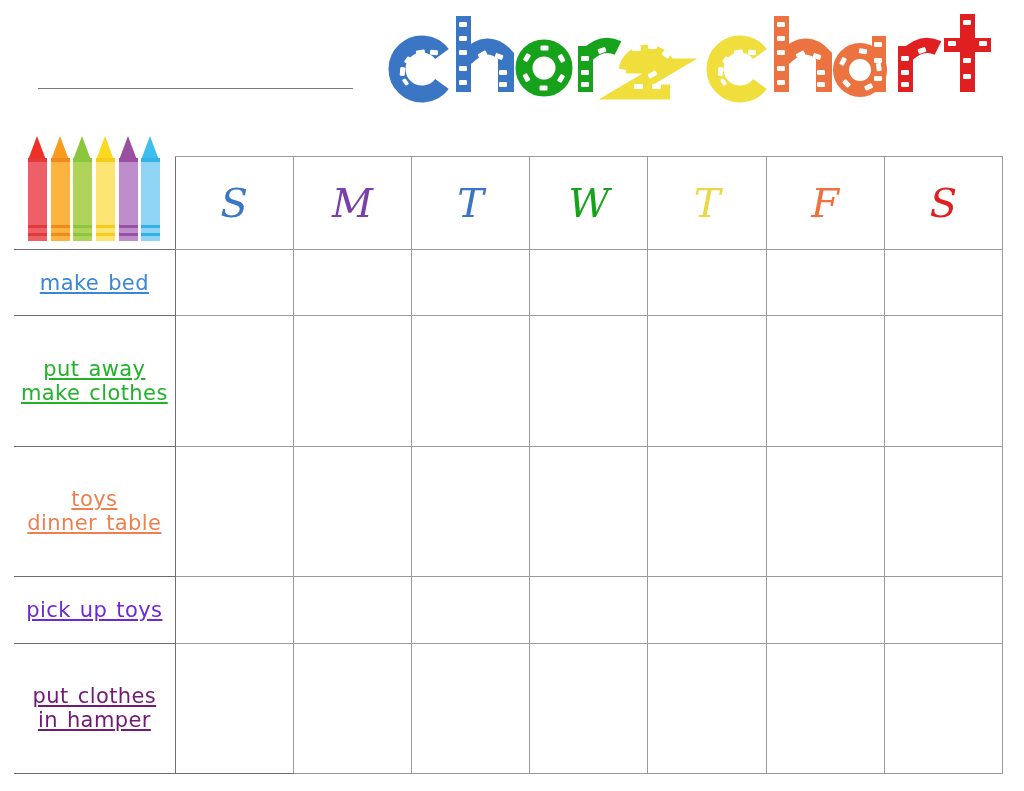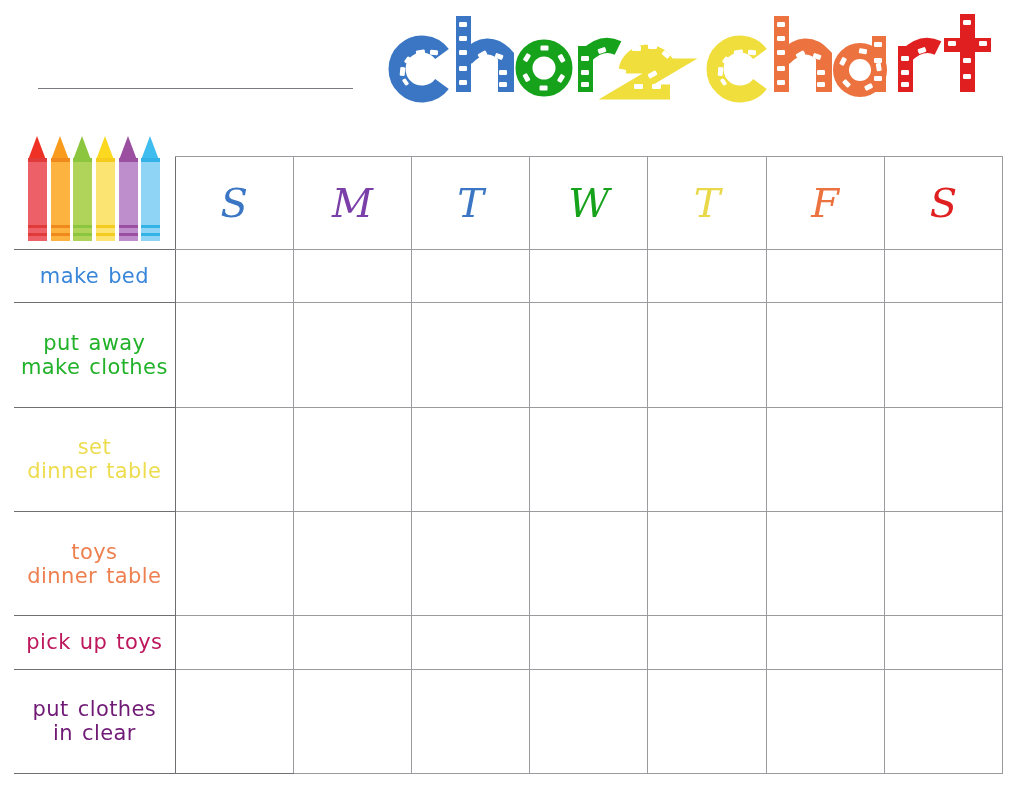--- a/index.html
+++ b/index.html
@@ -147,21 +147,21 @@
 
   
   .chore-label {
     font-family: "DejaVu Sans", sans-serif;
     font-size: 21px;
     line-height: 1.15;
     letter-spacing: 0.4px;
     padding: 0 6px;
     word-spacing: 2px;
   }
-  .chore-label .ln { display: block; }
+  .chore-label .ln { display: block; text-decoration: underline; }
 
   
   tr.head td { height: 92px; }
 </style>
 </head>
 <body>
 
 <div id="page">
 
   <div class="name-line"></div>
@@ -369,67 +369,52 @@
             <td class="daycell first"><span></span></td>
             <td class="daycell"><span></span></td>
             <td class="daycell"><span></span></td>
             <td class="daycell"><span></span></td>
             <td class="daycell"><span></span></td>
             <td class="daycell"><span></span></td>
             <td class="daycell"><span></span></td>
           </tr>
           <tr>
             <td class="labelcell">
-              <div class="chore-label" style="color: rgb(236, 220, 78);">
-                <span class="ln">set</span>
-                <span class="ln">dinner table</span>
-              </div>
-            </td>
-            <td class="daycell first"><span></span></td>
-            <td class="daycell"><span></span></td>
-            <td class="daycell"><span></span></td>
-            <td class="daycell"><span></span></td>
-            <td class="daycell"><span></span></td>
-            <td class="daycell"><span></span></td>
-            <td class="daycell"><span></span></td>
-          </tr>
-          <tr>
-            <td class="labelcell">
               <div class="chore-label" style="color: rgb(238, 128, 80);">
                 <span class="ln">toys</span>
                 <span class="ln">dinner table</span>
               </div>
             </td>
             <td class="daycell first"><span></span></td>
             <td class="daycell"><span></span></td>
             <td class="daycell"><span></span></td>
             <td class="daycell"><span></span></td>
             <td class="daycell"><span></span></td>
             <td class="daycell"><span></span></td>
             <td class="daycell"><span></span></td>
           </tr>
           <tr>
             <td class="labelcell">
-              <div class="chore-label" style="color: #be185d;">
+              <div class="chore-label" style="color: #6d28d9;">
                 <span class="ln">pick up toys</span>
               </div>
             </td>
             <td class="daycell first"><span></span></td>
             <td class="daycell"><span></span></td>
             <td class="daycell"><span></span></td>
             <td class="daycell"><span></span></td>
             <td class="daycell"><span></span></td>
             <td class="daycell"><span></span></td>
             <td class="daycell"><span></span></td>
           </tr>
           <tr class="last">
             <td class="labelcell">
               <div class="chore-label" style="color: #701a75;">
                 <span class="ln">put clothes</span>
-                <span class="ln">in clear</span>
+                <span class="ln">in hamper</span>
               </div>
             </td>
             <td class="daycell first"><span></span></td>
             <td class="daycell"><span></span></td>
             <td class="daycell"><span></span></td>
             <td class="daycell"><span></span></td>
             <td class="daycell"><span></span></td>
             <td class="daycell"><span></span></td>
             <td class="daycell"><span></span></td>
           </tr>

